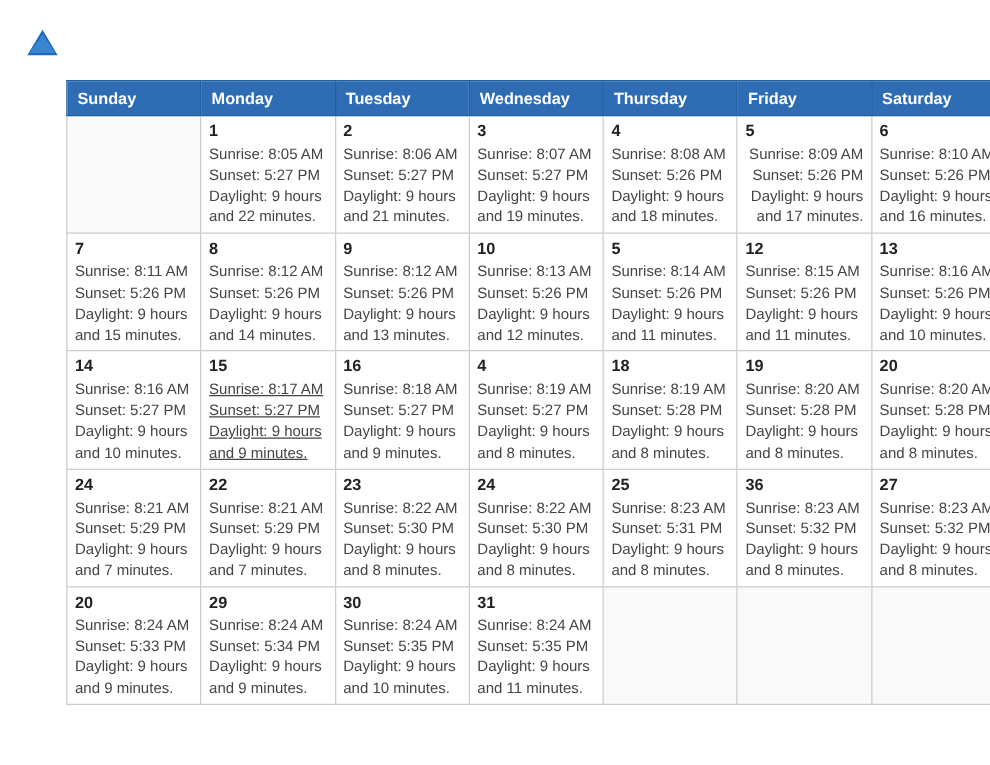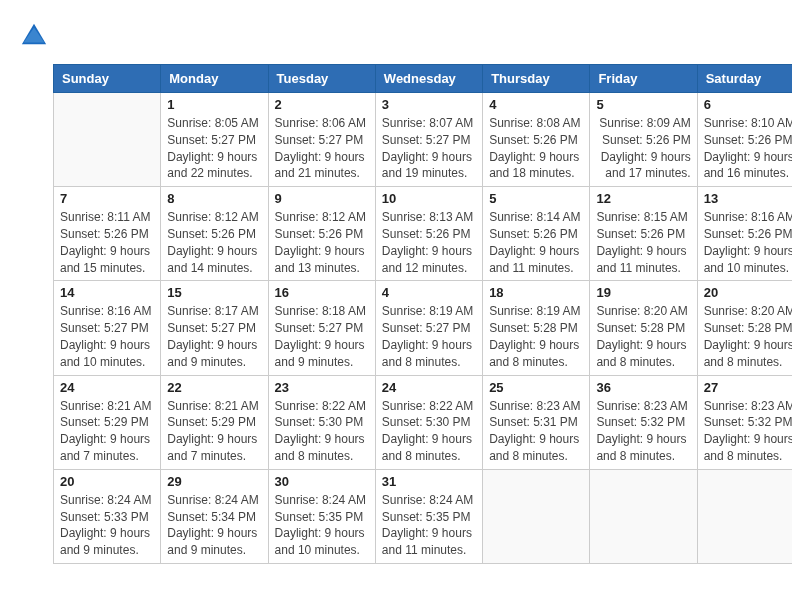--- a/index.html
+++ b/index.html
@@ -214,21 +214,21 @@
       <tr>
         <td>
           <div class="day-number">14</div>
           <div class="day-info" style="white-space: pre-line;">Sunrise: 8:16 AM
 Sunset: 5:27 PM
 Daylight: 9 hours
 and 10 minutes.</div>
         </td>
         <td>
           <div class="day-number">15</div>
-          <div class="day-info" style="white-space: pre-line;">Sunrise: 8:17 AM
+          <div class="day-info" style="white-space: pre-line; text-decoration: underline;">Sunrise: 8:17 AM
 Sunset: 5:27 PM
 Daylight: 9 hours
 and 9 minutes.</div>
         </td>
         <td>
           <div class="day-number">16</div>
           <div class="day-info" style="white-space: pre-line;">Sunrise: 8:18 AM
 Sunset: 5:27 PM
 Daylight: 9 hours
 and 9 minutes.</div>

